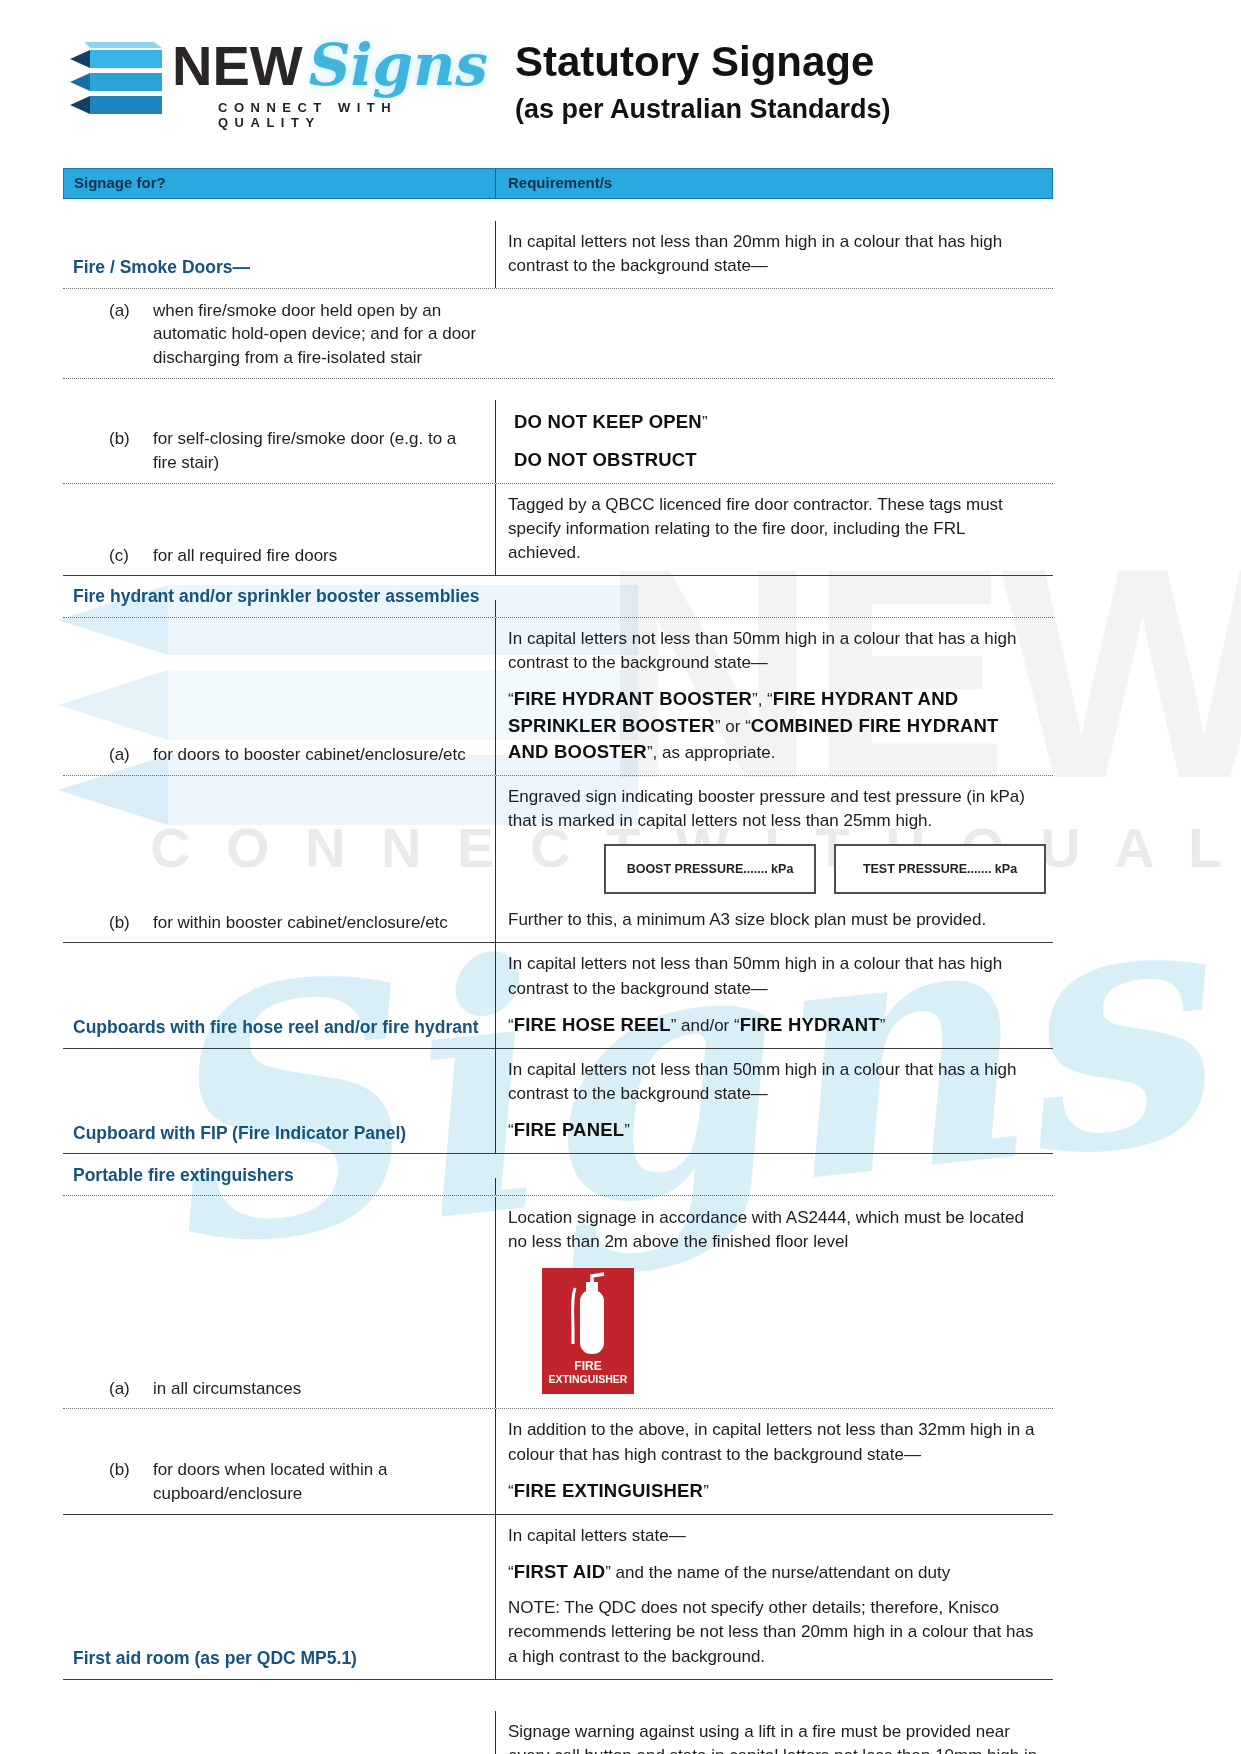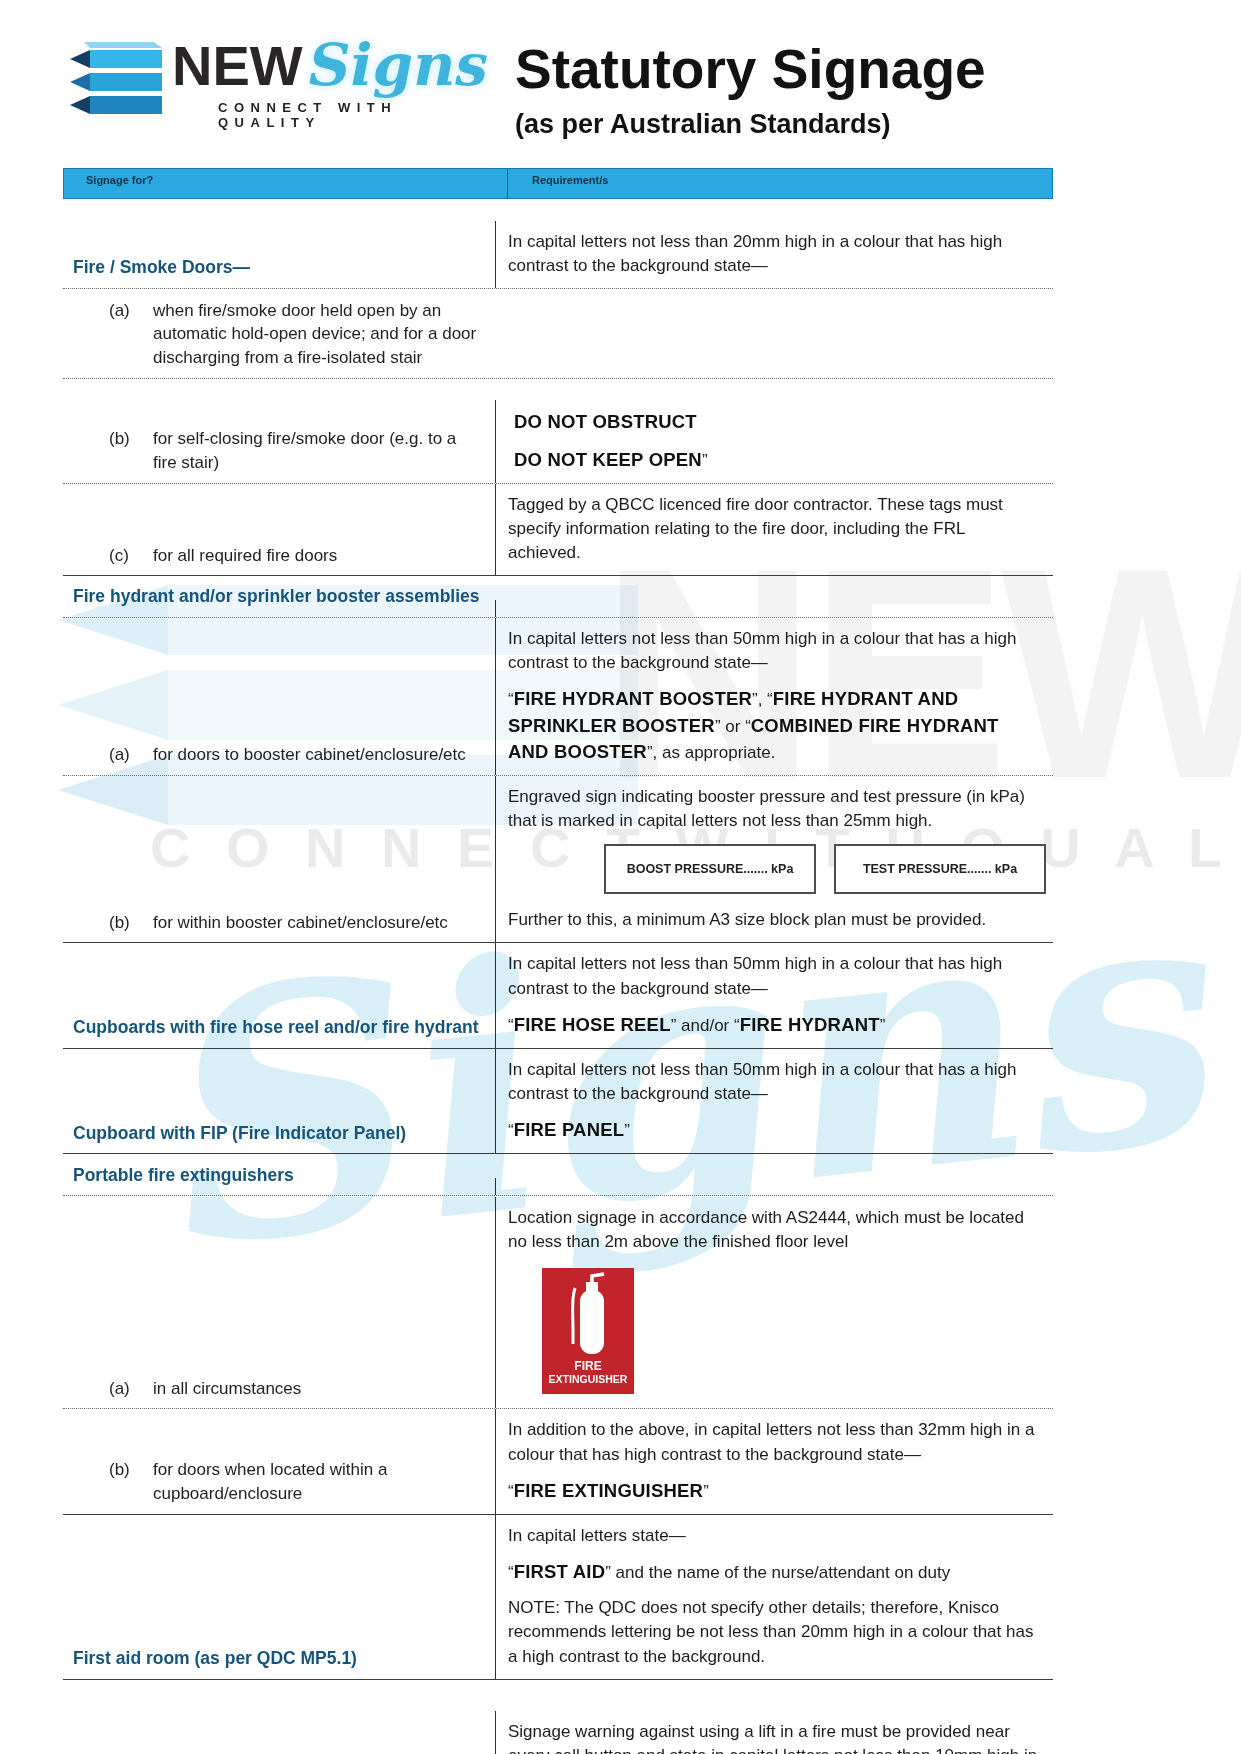--- a/index.html
+++ b/index.html
@@ -11,36 +11,36 @@
   .logo-row{display:flex;align-items:flex-start;}
   .logo-icon{width:108px;height:92px;flex:none;margin-top:4px;}
   .logo-words{display:flex;align-items:baseline;margin-left:2px;}
   .logo-new{font-size:56px;font-weight:900;color:#2a2627;letter-spacing:0px;line-height:1;}
   .logo-signs{font-family:"DejaVu Serif",serif;font-style:italic;font-weight:bold;
               font-size:58px;color:#3fb4dd;line-height:1;margin-left:6px;
               text-shadow:0 0 8px rgba(130,215,245,.55);}
   .logo-tagline{margin:6px 0 0 48px;font-size:13px;font-weight:bold;color:#231f20;letter-spacing:6.5px;}
 
   .title-block{position:absolute;left:515px;top:38px;}
-  .page-title{font-size:55px;font-weight:bold;color:#121212;line-height:1.15;}
+  .page-title{font-size:42px;font-weight:bold;color:#121212;line-height:1.15;}
   .page-subtitle{font-size:27px;font-weight:bold;color:#121212;margin-top:8px;}
 
   
   .wm{position:absolute;z-index:0;pointer-events:none;white-space:nowrap;}
   .wm-logo{left:18px;top:545px;width:640px;height:320px;opacity:.55;}
   .wm-new{left:600px;top:500px;font-size:300px;font-weight:900;color:#000;opacity:.045;letter-spacing:-8px;}
   .wm-tagline{left:150px;top:815px;font-size:56px;font-weight:bold;color:#000;opacity:.08;letter-spacing:10px;}
   .wm-signs{left:170px;top:870px;font-family:"DejaVu Serif",serif;font-style:italic;font-weight:bold;
             font-size:340px;color:#35a8d8;opacity:.18;transform:rotate(-6deg);}
 
   
   .stat-table{position:absolute;left:63px;top:168px;width:990px;z-index:2;
               border-bottom:2px solid #1c1c1c;}
   .thead{display:flex;background:#29a9e0;border:1px solid #1779b8;box-sizing:border-box;min-height:31px;}
-  .thead .hcell{font-size:11px;font-weight:bold;color:#0d3248;padding:5px 12px 4px 12px;box-sizing:border-box;margin-left:12px;}
+  .thead .hcell{font-size:15px;font-weight:bold;color:#0d3248;padding:5px 12px 4px 12px;box-sizing:border-box;}
   .thead .hcell.left{width:432px;border-right:1px solid #0f5e8e;padding-left:10px;}
   .thead .hcell.right{flex:1;}
 
   .trow{display:flex;box-sizing:border-box;background:transparent;align-items:flex-end;}
   .bt-dotted{border-top:1px dotted #6d6d6d;}
   .bt-solid{border-top:1px solid #3d3d3d;}
   .cell{box-sizing:border-box;padding:9px 12px 8px 12px;}
   .left-cell{width:432px;flex:none;padding-left:10px;}
   .right-cell{flex:1;border-left:1px solid #2e2e2e;}
 
@@ -128,22 +128,22 @@
           </div>
         </div>
         <div class="trow bt-dotted" style="min-height: 105px;">
           <div class="cell left-cell">
             <div class="item">
               <span class="marker">(b)</span>
               <span class="itext">for self-closing fire/smoke door (e.g. to a fire stair)</span>
             </div>
           </div>
           <div class="cell right-cell">
+            <p class="indent"><span class="b">DO NOT KEEP OPEN</span><span>”</span></p>
             <p class="indent"><span class="b">DO NOT OBSTRUCT</span></p>
-            <p class="indent"><span class="b">DO NOT KEEP OPEN</span><span>”</span></p>
           </div>
         </div>
         <div class="trow bt-dotted" style="min-height: 67px;">
           <div class="cell left-cell">
             <div class="item">
               <span class="marker">(c)</span>
               <span class="itext">for all required fire doors</span>
             </div>
           </div>
           <div class="cell right-cell">

